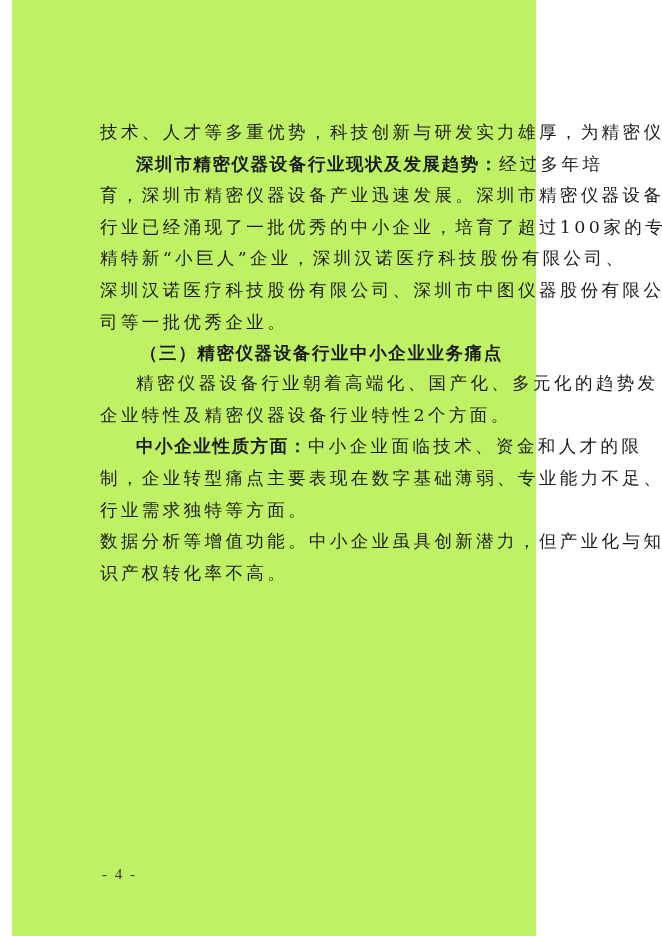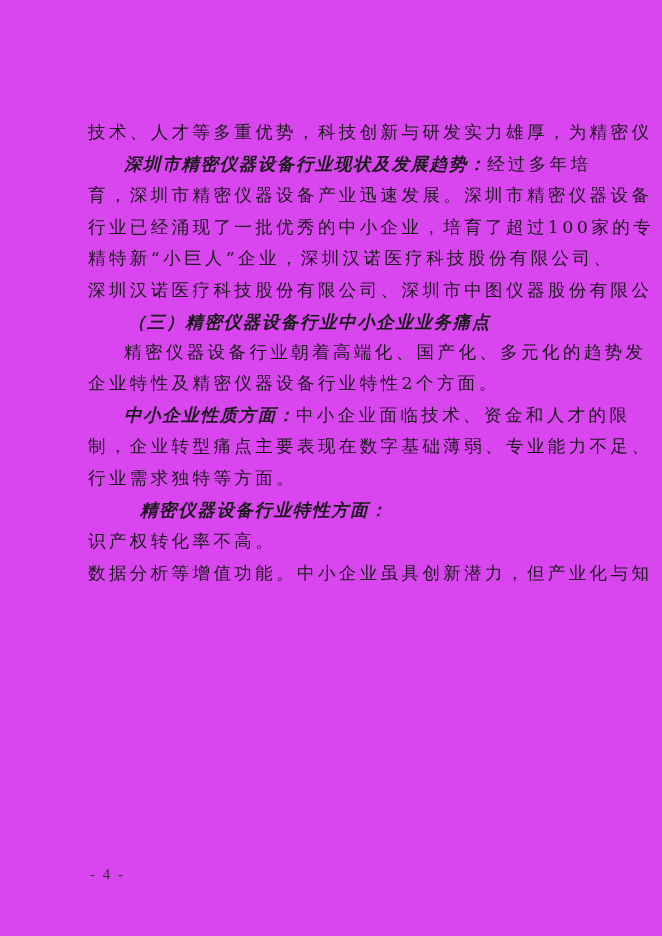--- a/index.html
+++ b/index.html
@@ -10,24 +10,24 @@
     body {
       width: 662px;
       height: 936px;
       position: relative;
       overflow: hidden;
       font-family: "DejaVu Serif", "Liberation Serif", serif;
       color: #1a1a1a;
     }
     .page {
       position: absolute;
-      left: 0; top: 0;
-      width: 662px;
+      left: 12px; top: 0;
+      width: 524px;
       height: 936px;
-      background: #d946ef;
+      background: #bef264;
     }
     .content {
       position: absolute;
       left: 88px;
       top: 117px;
       width: 492px;
     }
     .line {
       height: 31.6px;
       line-height: 31.6px;
@@ -36,21 +36,20 @@
       white-space: nowrap;
       overflow: visible;
     }
     .indent { padding-left: 36px; }
     .indent-h { padding-left: 40px; }
     .indent-h2 { padding-left: 52px; }
     .bold {
       font-family: "DejaVu Sans", "Liberation Sans", sans-serif;
       font-weight: bold;
       letter-spacing: 1.6px;
-      font-style: italic;
     }
     .page-number {
       position: absolute;
       left: 90px;
       top: 866px;
       font-family: "Liberation Serif", serif;
       font-size: 15px;
       color: #333;
       letter-spacing: 2px;
     }
@@ -64,39 +63,39 @@
     <div>
       <div class="line">技术、人才等多重优势，科技创新与研发实力雄厚，为精密仪</div>
     </div>
 
     <div>
       <div class="line indent"><span class="bold">深圳市精密仪器设备行业现状及发展趋势：</span><span>经过多年培</span></div>
       <div class="line">育，深圳市精密仪器设备产业迅速发展。深圳市精密仪器设备</div>
       <div class="line">行业已经涌现了一批优秀的中小企业，培育了超过100家的专</div>
       <div class="line">精特新“小巨人”企业，深圳汉诺医疗科技股份有限公司、</div>
       <div class="line">深圳汉诺医疗科技股份有限公司、深圳市中图仪器股份有限公</div>
+      <div class="line">司等一批优秀企业。</div>
     </div>
 
     <div class="line indent-h bold" style="height:30px;line-height:30px;">（三）精密仪器设备行业中小企业业务痛点</div>
 
     <div>
       <div class="line indent">精密仪器设备行业朝着高端化、国产化、多元化的趋势发</div>
       <div class="line">企业特性及精密仪器设备行业特性2个方面。</div>
     </div>
 
     <div>
       <div class="line indent"><span class="bold">中小企业性质方面：</span><span>中小企业面临技术、资金和人才的限</span></div>
       <div class="line">制，企业转型痛点主要表现在数字基础薄弱、专业能力不足、</div>
       <div class="line">行业需求独特等方面。</div>
     </div>
 
-    <div class="line indent-h2 bold">精密仪器设备行业特性方面：</div>
 
     <div>
+      <div class="line">数据分析等增值功能。中小企业虽具创新潜力，但产业化与知</div>
       <div class="line">识产权转化率不高。</div>
-      <div class="line">数据分析等增值功能。中小企业虽具创新潜力，但产业化与知</div>
     </div>
 
 
   </div>
 
   <div class="page-number">- 4 -</div>
 </div>
 
 </body></html>

